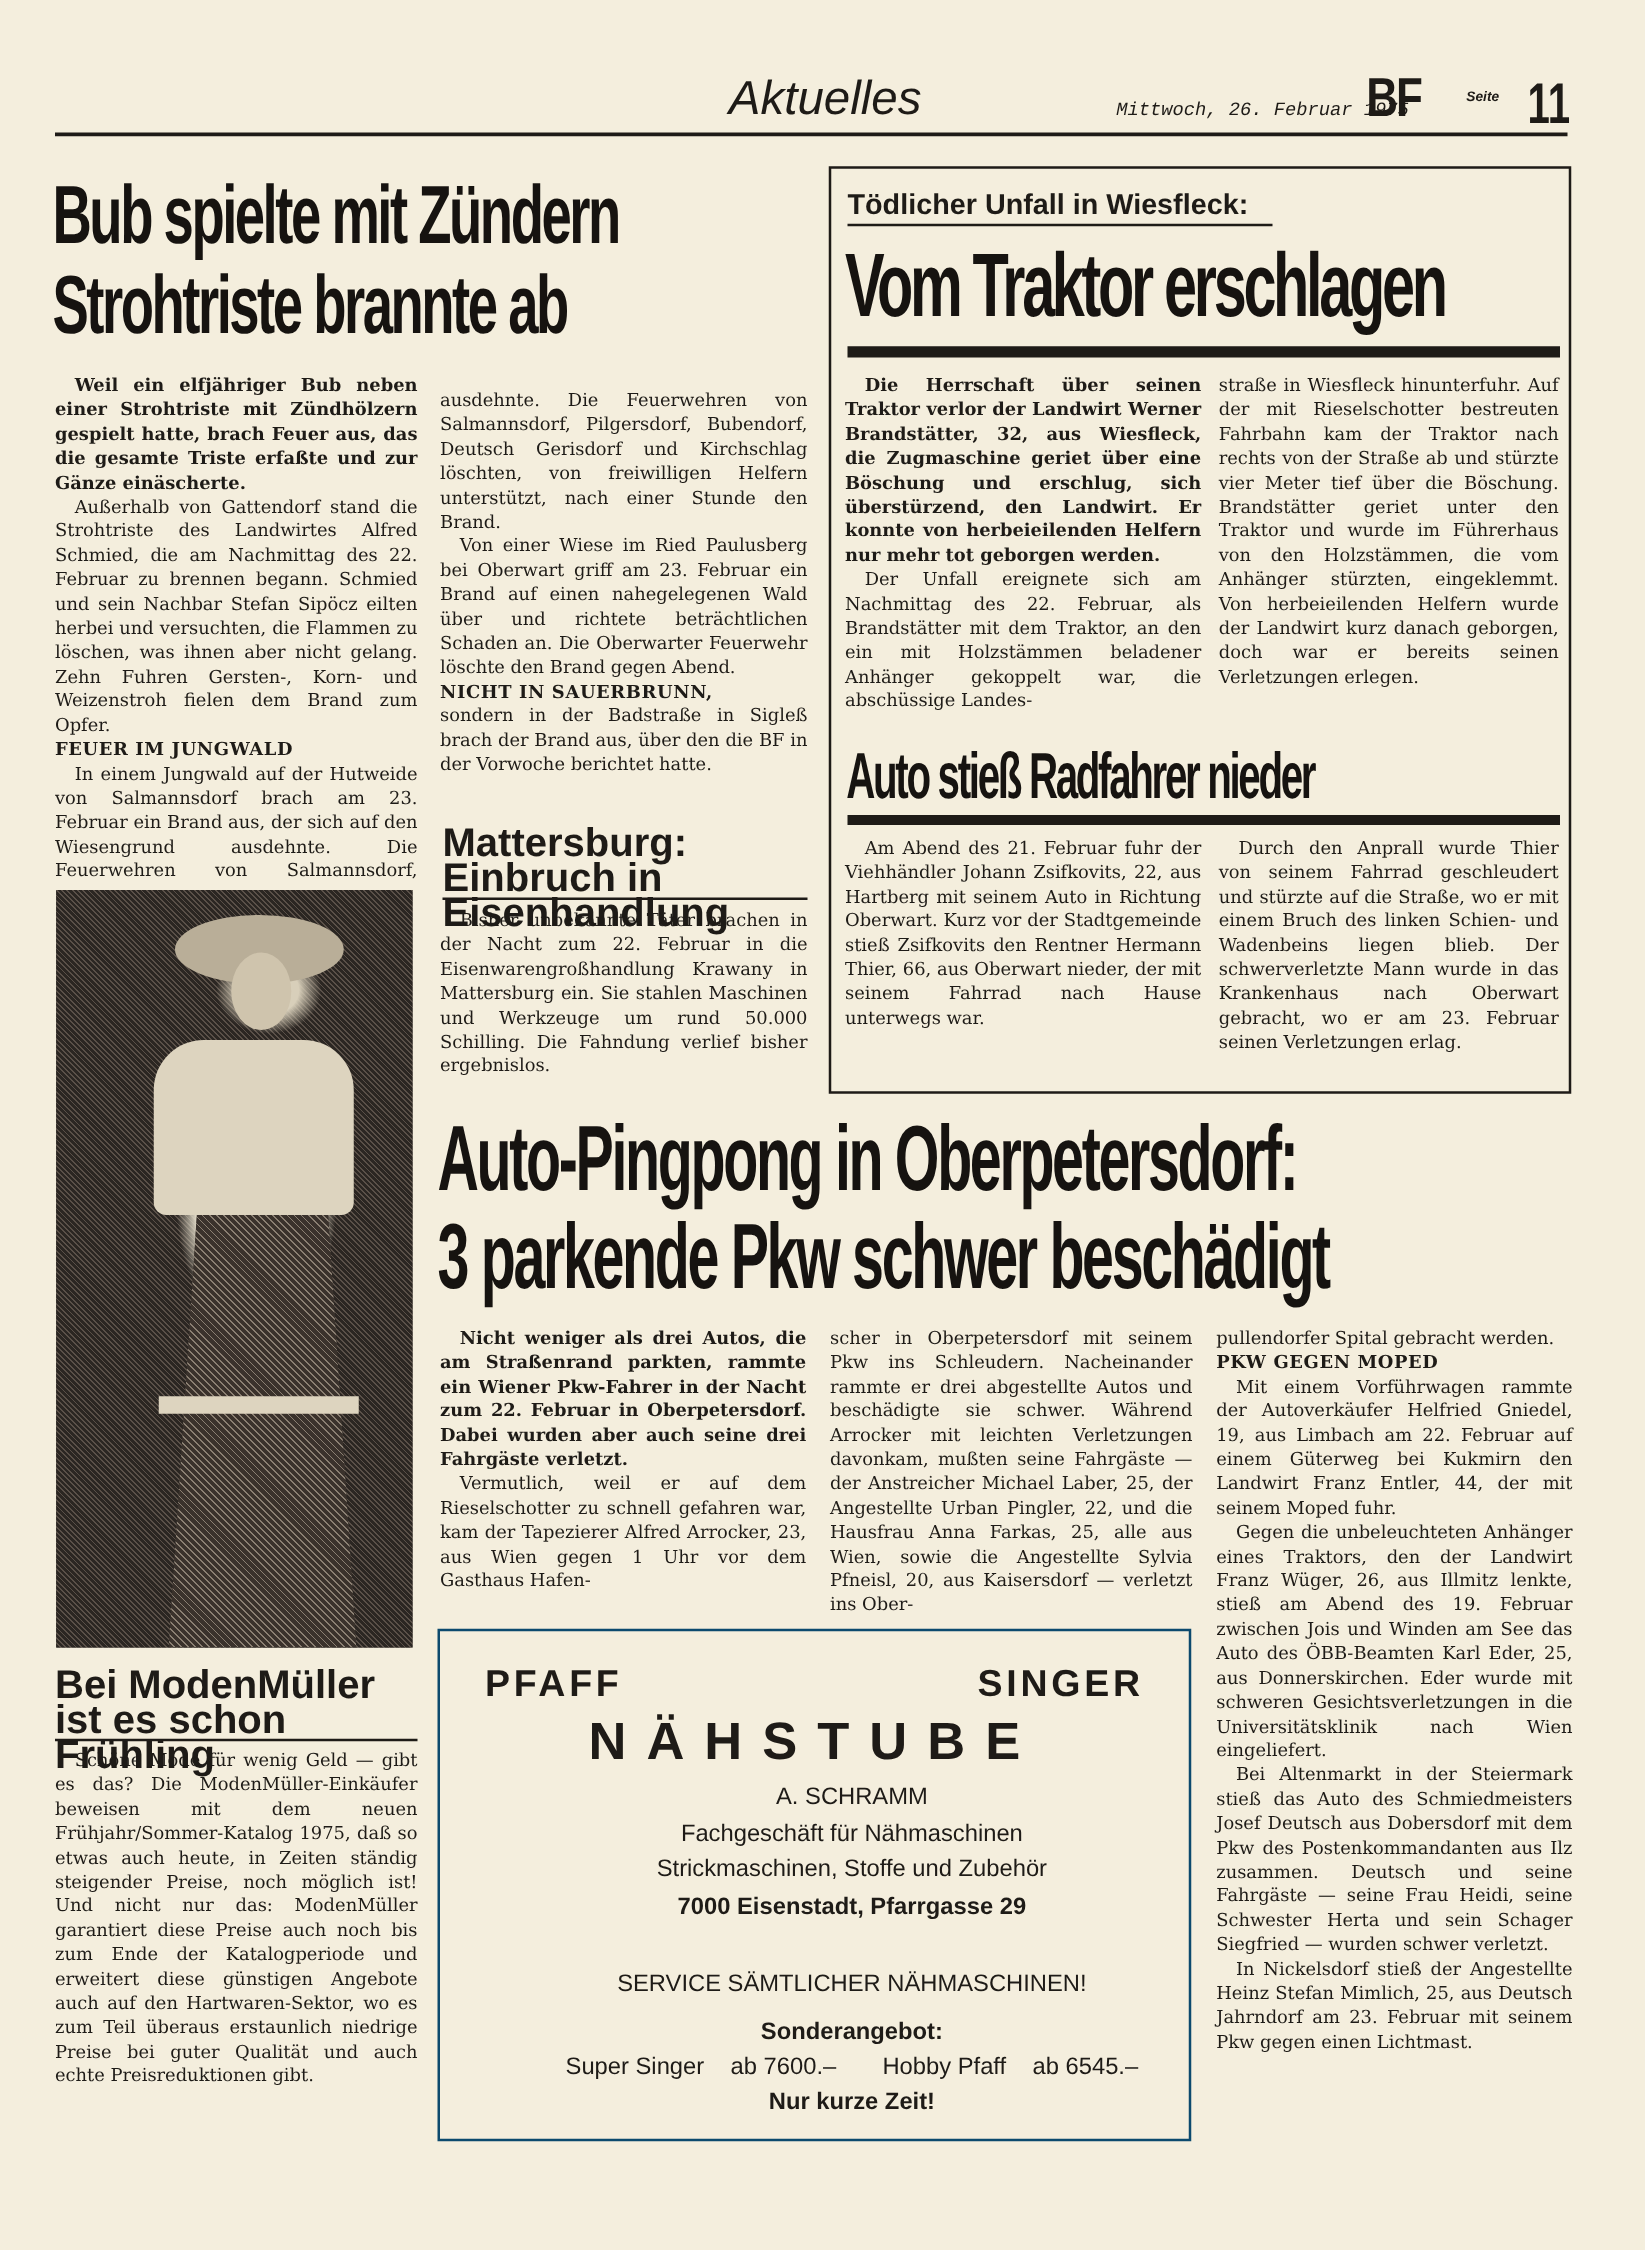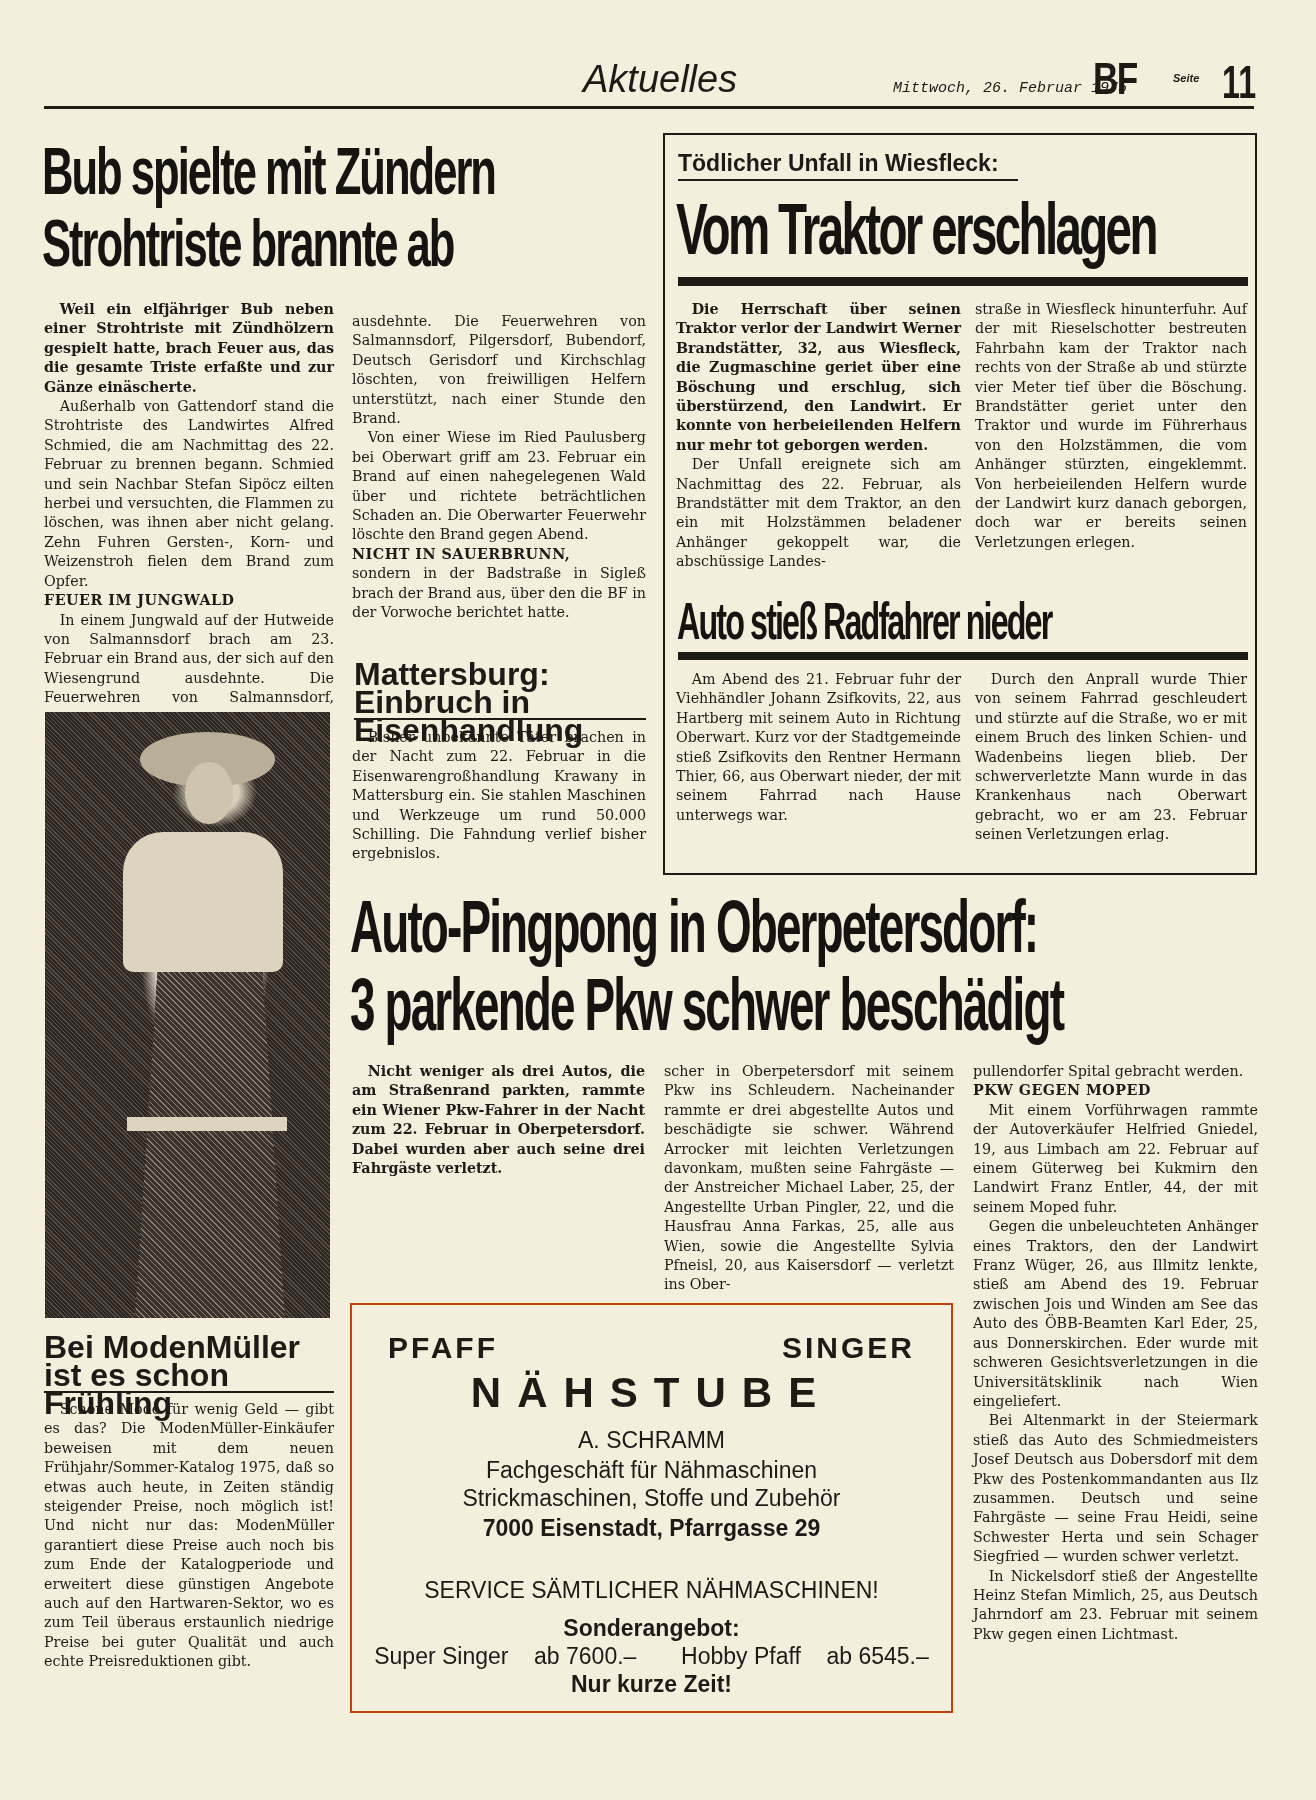--- a/index.html
+++ b/index.html
@@ -47,24 +47,24 @@
       #2a2420;
     overflow: hidden;
   }
   #fashion-photo .figure-blouse { position:absolute; left: 78px; top: 120px; width: 160px; height: 140px; background: #ddd4bf; border-radius: 40px 40px 10px 10px; }
   #fashion-photo .figure-head { position:absolute; left: 140px; top: 50px; width: 48px; height: 62px; background: #cfc4ad; border-radius: 50%; }
   #fashion-photo .figure-hat { position:absolute; left: 95px; top: 20px; width: 135px; height: 55px; background: #b9ae98; border-radius: 50%; }
   #fashion-photo .figure-skirt { position:absolute; left: 90px; top: 260px; width: 150px; height: 346px; background: repeating-linear-gradient(45deg, #3a322c 0 3px, #8a7f72 3px 4px), #3a322c; clip-path: polygon(15% 0, 85% 0, 100% 100%, 0 100%); }
   #fashion-photo .figure-band { position:absolute; left: 82px; top: 405px; width: 160px; height: 14px; background: #ddd4bf; }
 
   
-  #naehstube-ad { left: 350px; top: 1303px; width: 603px; height: 410px; border: 2px solid #c2410c; box-sizing: border-box; font-family: "Liberation Sans", sans-serif; text-align: center; }
+  #naehstube-ad { left: 350px; top: 1303px; width: 603px; height: 410px; border: 2px solid #0c4a6e; box-sizing: border-box; font-family: "Liberation Sans", sans-serif; text-align: center; }
   #naehstube-ad .brand { position: absolute; top: 26px; font-weight: bold; font-size: 30px; letter-spacing: 3px; }
   #naehstube-ad .title { position: absolute; top: 64px; left: 0; width: 100%; font-weight: bold; font-size: 42px; letter-spacing: 16px; }
-  #naehstube-ad .line { position: absolute; left: 0; width: 100%; font-size: 23px; }
+  #naehstube-ad .line { position: absolute; left: 0; width: 100%; font-size: 19px; padding-left: 30px; }
 </style>
 </head>
 <body>
 
 <div class="abs" id="masthead-section">Aktuelles</div>
 <div class="abs" id="masthead-date">Mittwoch, 26. Februar 1975</div>
 <div class="abs" id="masthead-logo">BF</div>
 <div class="abs" id="masthead-seite">Seite</div>
 <div class="abs" id="masthead-page">11</div>
 <div class="abs rule" id="top-rule"></div>
@@ -136,20 +136,21 @@
     <p>Schöne Mode für wenig Geld — gibt es das? Die ModenMüller-Einkäufer beweisen mit dem neuen Frühjahr/Sommer-Katalog 1975, daß so etwas auch heute, in Zeiten ständig steigender Preise, noch möglich ist! Und nicht nur das: ModenMüller garantiert diese Preise auch noch bis zum Ende der Katalogperiode und erweitert diese günstigen Angebote auch auf den Hartwaren-Sektor, wo es zum Teil überaus erstaunlich niedrige Preise bei guter Qualität und auch echte Preisreduktionen gibt.</p>
   </div>
 </div>
 
 <div>
   <div class="abs headline" style="left:350px;top:888px;font-size:74px;line-height:78px;transform:scaleX(0.62);">Auto-Pingpong in Oberpetersdorf:</div>
   <div class="abs headline" style="left:350px;top:966px;font-size:74px;line-height:78px;transform:scaleX(0.62);">3 parkende Pkw schwer beschädigt</div>
 
   <div class="abs serif" style="left:352px;top:1062px;width:293px;">
     <p class="lead">Nicht weniger als drei Autos, die am Straßenrand parkten, rammte ein Wiener Pkw-Fahrer in der Nacht zum 22. Februar in Oberpetersdorf. Dabei wurden aber auch seine drei Fahrgäste verletzt.</p>
+    <p>Vermutlich, weil er auf dem Rieselschotter zu schnell gefahren war, kam der Tapezierer Alfred Arrocker, 23, aus Wien gegen 1 Uhr vor dem Gasthaus Hafen-</p>
   </div>
   <div class="abs serif" style="left:664px;top:1062px;width:290px;">
     <p class="noindent">scher in Oberpetersdorf mit seinem Pkw ins Schleudern. Nacheinander rammte er drei abgestellte Autos und beschädigte sie schwer. Während Arrocker mit leichten Verletzungen davonkam, mußten seine Fahrgäste — der Anstreicher Michael Laber, 25, der Angestellte Urban Pingler, 22, und die Hausfrau Anna Farkas, 25, alle aus Wien, sowie die Angestellte Sylvia Pfneisl, 20, aus Kaisersdorf — verletzt ins Ober-</p>
   </div>
 
   <div class="abs serif" style="left:973px;top:1062px;width:285px;">
     <p class="noindent">pullendorfer Spital gebracht werden.</p>
     <p class="subhead">PKW GEGEN MOPED</p>
     <p>Mit einem Vorführwagen rammte der Autoverkäufer Helfried Gniedel, 19, aus Limbach am 22. Februar auf einem Güterweg bei Kukmirn den Landwirt Franz Entler, 44, der mit seinem Moped fuhr.</p>
     <p>Gegen die unbeleuchteten Anhänger eines Traktors, den der Landwirt Franz Wüger, 26, aus Illmitz lenkte, stieß am Abend des 19. Februar zwischen Jois und Winden am See das Auto des ÖBB-Beamten Karl Eder, 25, aus Donnerskirchen. Eder wurde mit schweren Gesichtsverletzungen in die Universitätsklinik nach Wien eingeliefert.</p>

